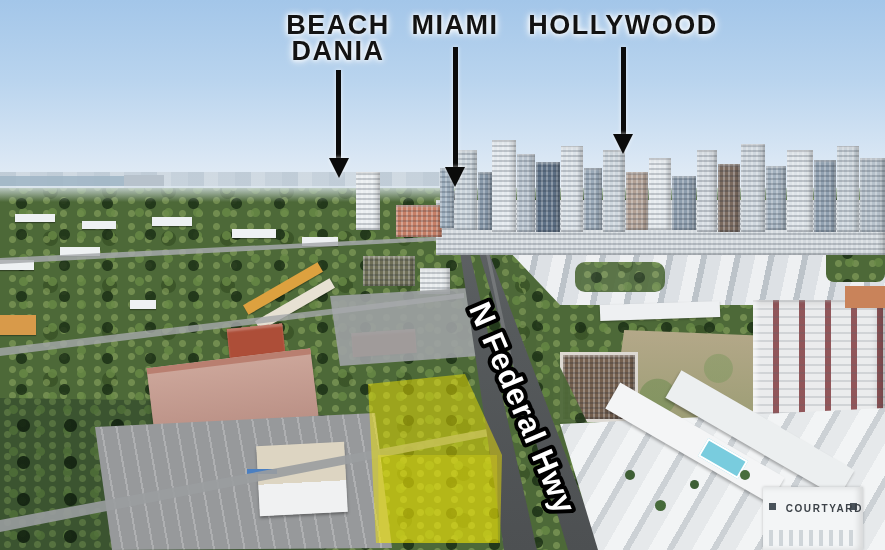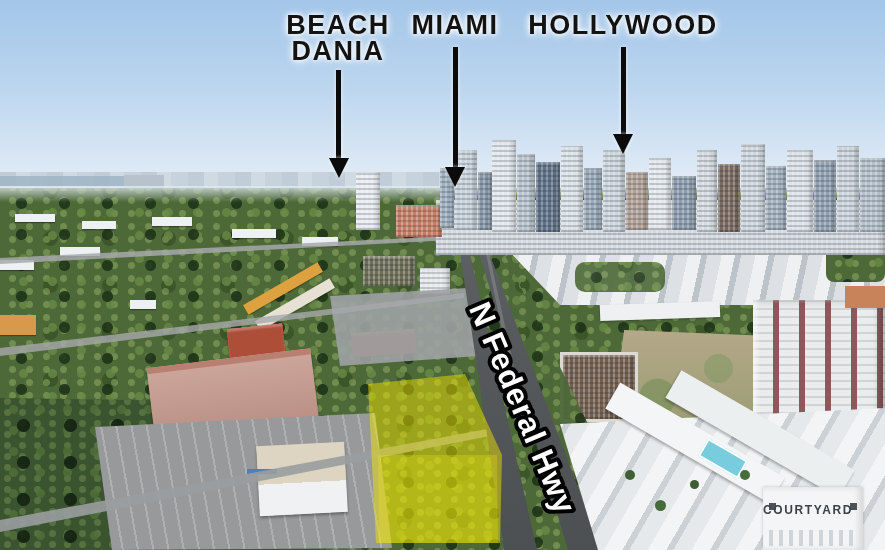--- a/index.html
+++ b/index.html
@@ -45,22 +45,22 @@
     z-index:20;white-space:nowrap;}
   .arrow-line{position:absolute;width:5px;background:#0b0b0b;z-index:20;
     filter:drop-shadow(0 0 2px rgba(255,255,255,.7));}
   .arrow-head{position:absolute;width:0;height:0;border-left:10px solid transparent;
     border-right:10px solid transparent;border-top:20px solid #0b0b0b;z-index:20;
     filter:drop-shadow(0 0 2px rgba(255,255,255,.7));}
 
   .hotel-sign{position:absolute;left:763px;top:487px;width:100px;height:63px;background:#f3f5f6;
     box-shadow:inset -4px 0 6px rgba(0,0,0,.12),0 0 3px rgba(0,0,0,.2);z-index:8;}
   .hotel-sign .sq{position:absolute;top:16px;width:7px;height:7px;background:#49525a;}
-  .hotel-sign .txt{position:absolute;left:0;top:16px;width:100%;text-align:left;
-    font-size:12px;font-weight:700;letter-spacing:1.6px;color:#3c4248;}
+  .hotel-sign .txt{position:absolute;left:0;top:16px;width:100%;text-align:right;
+    font-size:10px;font-weight:700;letter-spacing:1.6px;color:#3c4248;}
   .hotel-sign .wins{position:absolute;left:6px;bottom:4px;width:88px;height:16px;
     background:repeating-linear-gradient(90deg,#cfd5d9 0 4px,transparent 4px 10px);}
 </style>
 </head>
 <body>
 
 <div class="scene">
 
   <div class="sky"></div>
   <div class="far-strip"></div>

